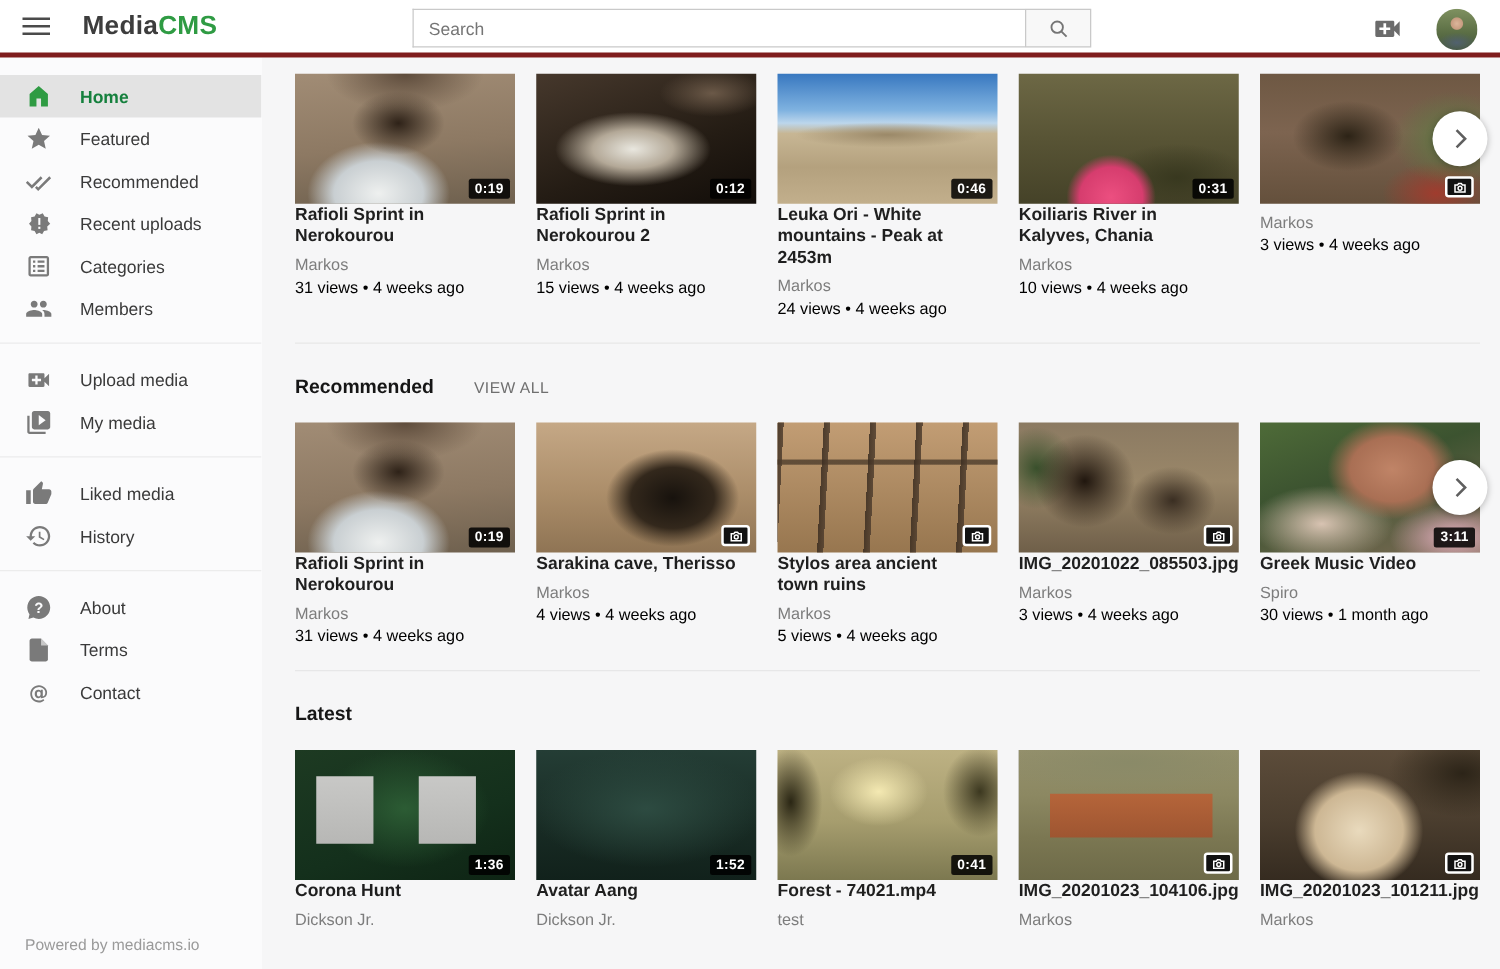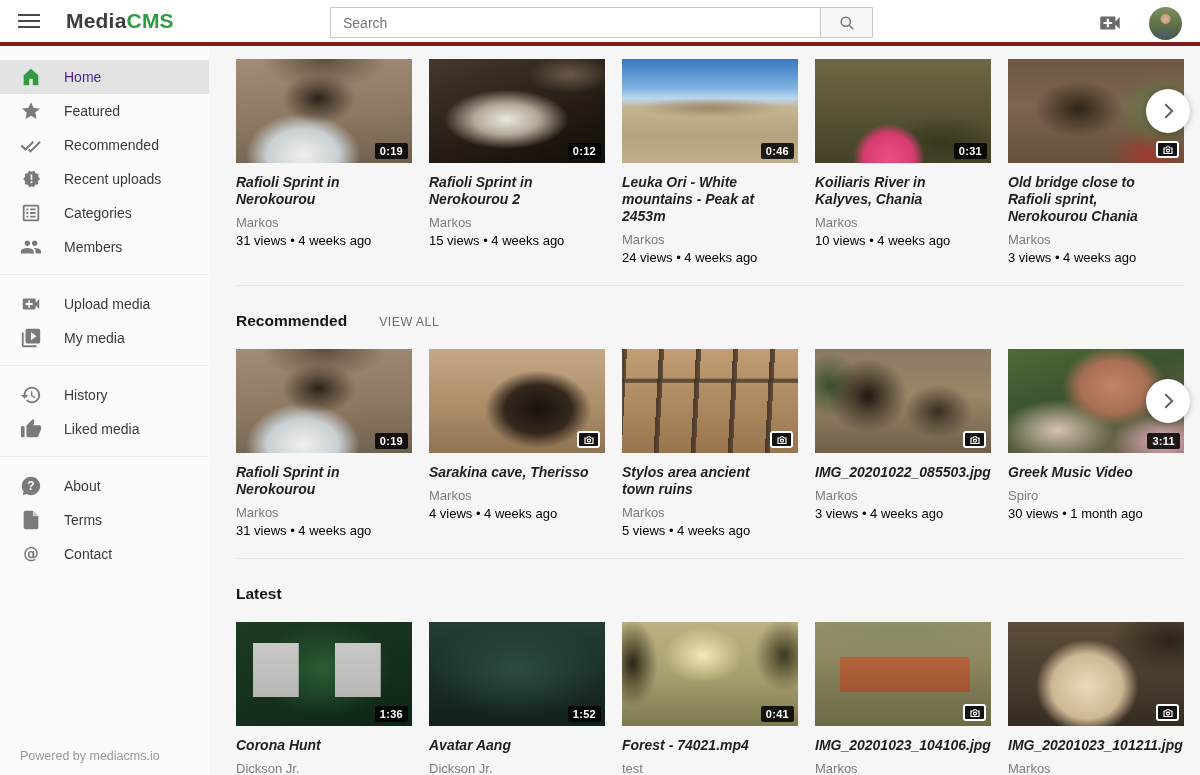--- a/index.html
+++ b/index.html
@@ -41,41 +41,41 @@
     position:fixed; top:46px; left:0; bottom:0; width:209px; background:#fbfbfc; z-index:10;
     padding-top:10px;
   }
   .sb-group { padding:4px 0 10px 0; }
   .sb-group + .sb-group { border-top:1px solid #ececec; padding-top:12px; }
   .sb-item { display:flex; align-items:center; height:34px; padding-left:20px; cursor:pointer; }
   .sb-item.active { background:#e3e3e3; }
   .sb-icon { width:22px; height:22px; margin-right:22px; color:#7a7a7a; display:flex; align-items:center; }
   .sb-item.active .sb-icon { color:#2f9b43; }
   .sb-label { font-size:14px; color:#3a3a3a; }
-  .sb-item.active .sb-label { font-weight:normal; color:#4c1d95; }
+  .sb-item.active .sb-label { font-weight:bold; color:#15803d; }
   .sb-footer { position:absolute; bottom:12px; left:20px; font-size:12.5px; color:#9a9a9a; cursor:pointer; }
   
   .main { margin-left:209px; padding:22px 16px 0 27px; }
   .section { position:relative; padding-bottom:20px; margin-bottom:26px; border-bottom:1px solid #e7e7e8; }
   .section:last-child { border-bottom:none; margin-bottom:0; }
   .sec-head { display:flex; align-items:baseline; margin-bottom:19px; }
   .sec-title { margin:0; font-size:15.5px; font-weight:bold; color:#161616; }
   .view-all { margin-left:32px; font-size:12.5px; color:#6f6f6f; letter-spacing:.4px; cursor:pointer; text-decoration:none; }
   .cards { display:grid; grid-template-columns:repeat(5,1fr); column-gap:17px; position:relative; }
   .card { cursor:pointer; min-width:0; }
   .thumb { height:104px; position:relative; background-color:#9a9a9a; }
   .dur {
     position:absolute; right:4px; bottom:4px; background:rgba(0,0,0,.85); color:#fff;
     font-size:11px; font-weight:bold; letter-spacing:.3px; padding:2px 5px; border-radius:2px;
   }
   .photo-badge {
     position:absolute; right:5px; bottom:5px; width:23px; height:17px; background:#121212;
     border:2px solid #fff; border-radius:3px; display:flex; align-items:center; justify-content:center;
   }
-  .c-title { margin-top:11px; padding-right:12px; font-size:14px; font-weight:bold; color:#1f1f1f; line-height:1.22;font-style:italic; }
+  .c-title { padding-right:12px; font-size:14px; font-weight:bold; color:#1f1f1f; line-height:1.22; }
   .c-author { margin-top:7px; font-size:13px; color:#7d7d7d; }
   .c-meta { margin-top:3px; font-size:13px; color:#000000; }
   .next-btn {
     position:absolute; top:52px; right:-6px; transform:translateY(-50%);
     width:44px; height:44px; border-radius:50%; background:#fff; border:none; cursor:pointer;
     box-shadow:0 1px 6px rgba(0,0,0,.28); display:flex; align-items:center; justify-content:center; z-index:5;
   }
   
   .t-waterfall-arch { background:
     radial-gradient(ellipse 55% 45% at 50% 0%,#5e4c3c 0%,rgba(94,76,60,0) 65%),
@@ -246,32 +246,32 @@
               <path fill="currentColor" d="M4 6H2v14c0 1.1.9 2 2 2h14v-2H4V6zm16-4H8c-1.1 0-2 .9-2 2v12c0 1.1.9 2 2 2h12c1.1 0 2-.9 2-2V4c0-1.1-.9-2-2-2zm-8 12.5v-9l6 4.5-6 4.5z"></path>
             </svg>
           </span>
     <span class="sb-label">My media</span>
   </div>
       </div>
       <div class="sb-group">
         <div class="sb-item">
     <span class="sb-icon">
             <svg viewBox="0 0 24 24" width="22" height="22">
+              <path fill="currentColor" d="M1 21h4V9H1v12zM23 10c0-1.1-.9-2-2-2h-6.31l.95-4.57.03-.32c0-.41-.17-.79-.44-1.06L14.17 1 7.59 7.59C7.22 7.95 7 8.45 7 9v10c0 1.1.9 2 2 2h9c.83 0 1.54-.5 1.84-1.22l3.02-7.05c.09-.23.14-.47.14-.73v-2z"></path>
+            </svg>
+          </span>
+    <span class="sb-label">Liked media</span>
+  </div>
+        <div class="sb-item">
+    <span class="sb-icon">
+            <svg viewBox="0 0 24 24" width="22" height="22">
               <path fill="currentColor" d="M13 3c-4.97 0-9 4.03-9 9H1l3.9 3.9.1.1L9 12H6c0-3.87 3.13-7 7-7s7 3.13 7 7-3.13 7-7 7c-1.93 0-3.68-.79-4.94-2.06l-1.42 1.42C8.27 19.99 10.51 21 13 21c4.97 0 9-4.03 9-9s-4.03-9-9-9zm-1 5v5l4.28 2.54.72-1.21-3.5-2.08V8H12z"></path>
             </svg>
           </span>
     <span class="sb-label">History</span>
-  </div>
-        <div class="sb-item">
-    <span class="sb-icon">
-            <svg viewBox="0 0 24 24" width="22" height="22">
-              <path fill="currentColor" d="M1 21h4V9H1v12zM23 10c0-1.1-.9-2-2-2h-6.31l.95-4.57.03-.32c0-.41-.17-.79-.44-1.06L14.17 1 7.59 7.59C7.22 7.95 7 8.45 7 9v10c0 1.1.9 2 2 2h9c.83 0 1.54-.5 1.84-1.22l3.02-7.05c.09-.23.14-.47.14-.73v-2z"></path>
-            </svg>
-          </span>
-    <span class="sb-label">Liked media</span>
   </div>
       </div>
       <div class="sb-group">
         <div class="sb-item">
     <span class="sb-icon">
             <svg viewBox="0 0 24 24" width="22" height="22">
               <path fill="currentColor" d="M12 2C6.48 2 2 6.48 2 12c0 2.2.71 4.23 1.9 5.88L3 22l4.3-1.2A9.96 9.96 0 0 0 12 22c5.52 0 10-4.48 10-10S17.52 2 12 2z"></path>
               <text x="12" y="16.5" text-anchor="middle" font-size="13" font-weight="bold" fill="#fbfbfc" font-family="Liberation Sans,sans-serif">?</text>
             </svg>
           </span>
@@ -348,21 +348,20 @@
 
       <span class="photo-badge">
         <span style="display:flex;">
           <svg viewBox="0 0 24 24" width="12" height="12" fill="none" stroke="#fff" stroke-width="2.4">
                     <path d="M4 8h4l2-2.5h4L16 8h4v11H4z"></path>
                     <circle cx="12" cy="13.2" r="3.1"></circle>
                   </svg>
         </span>
       </span>
     </div>
-    <div class="c-title">Old bridge close to Rafioli sprint, Nerokourou Chania</div>
     <div class="c-author">Markos</div>
     <div class="c-meta">3 views • 4 weeks ago</div>
   </div>
           <button class="next-btn">
         <span style="display:flex;">
           <svg viewBox="0 0 24 24" width="22" height="22" fill="none" stroke="#5f5f5f" stroke-width="2.2">
                 <path d="M9 4.5l7.5 7.5L9 19.5"></path>
               </svg>
         </span>
       </button>

